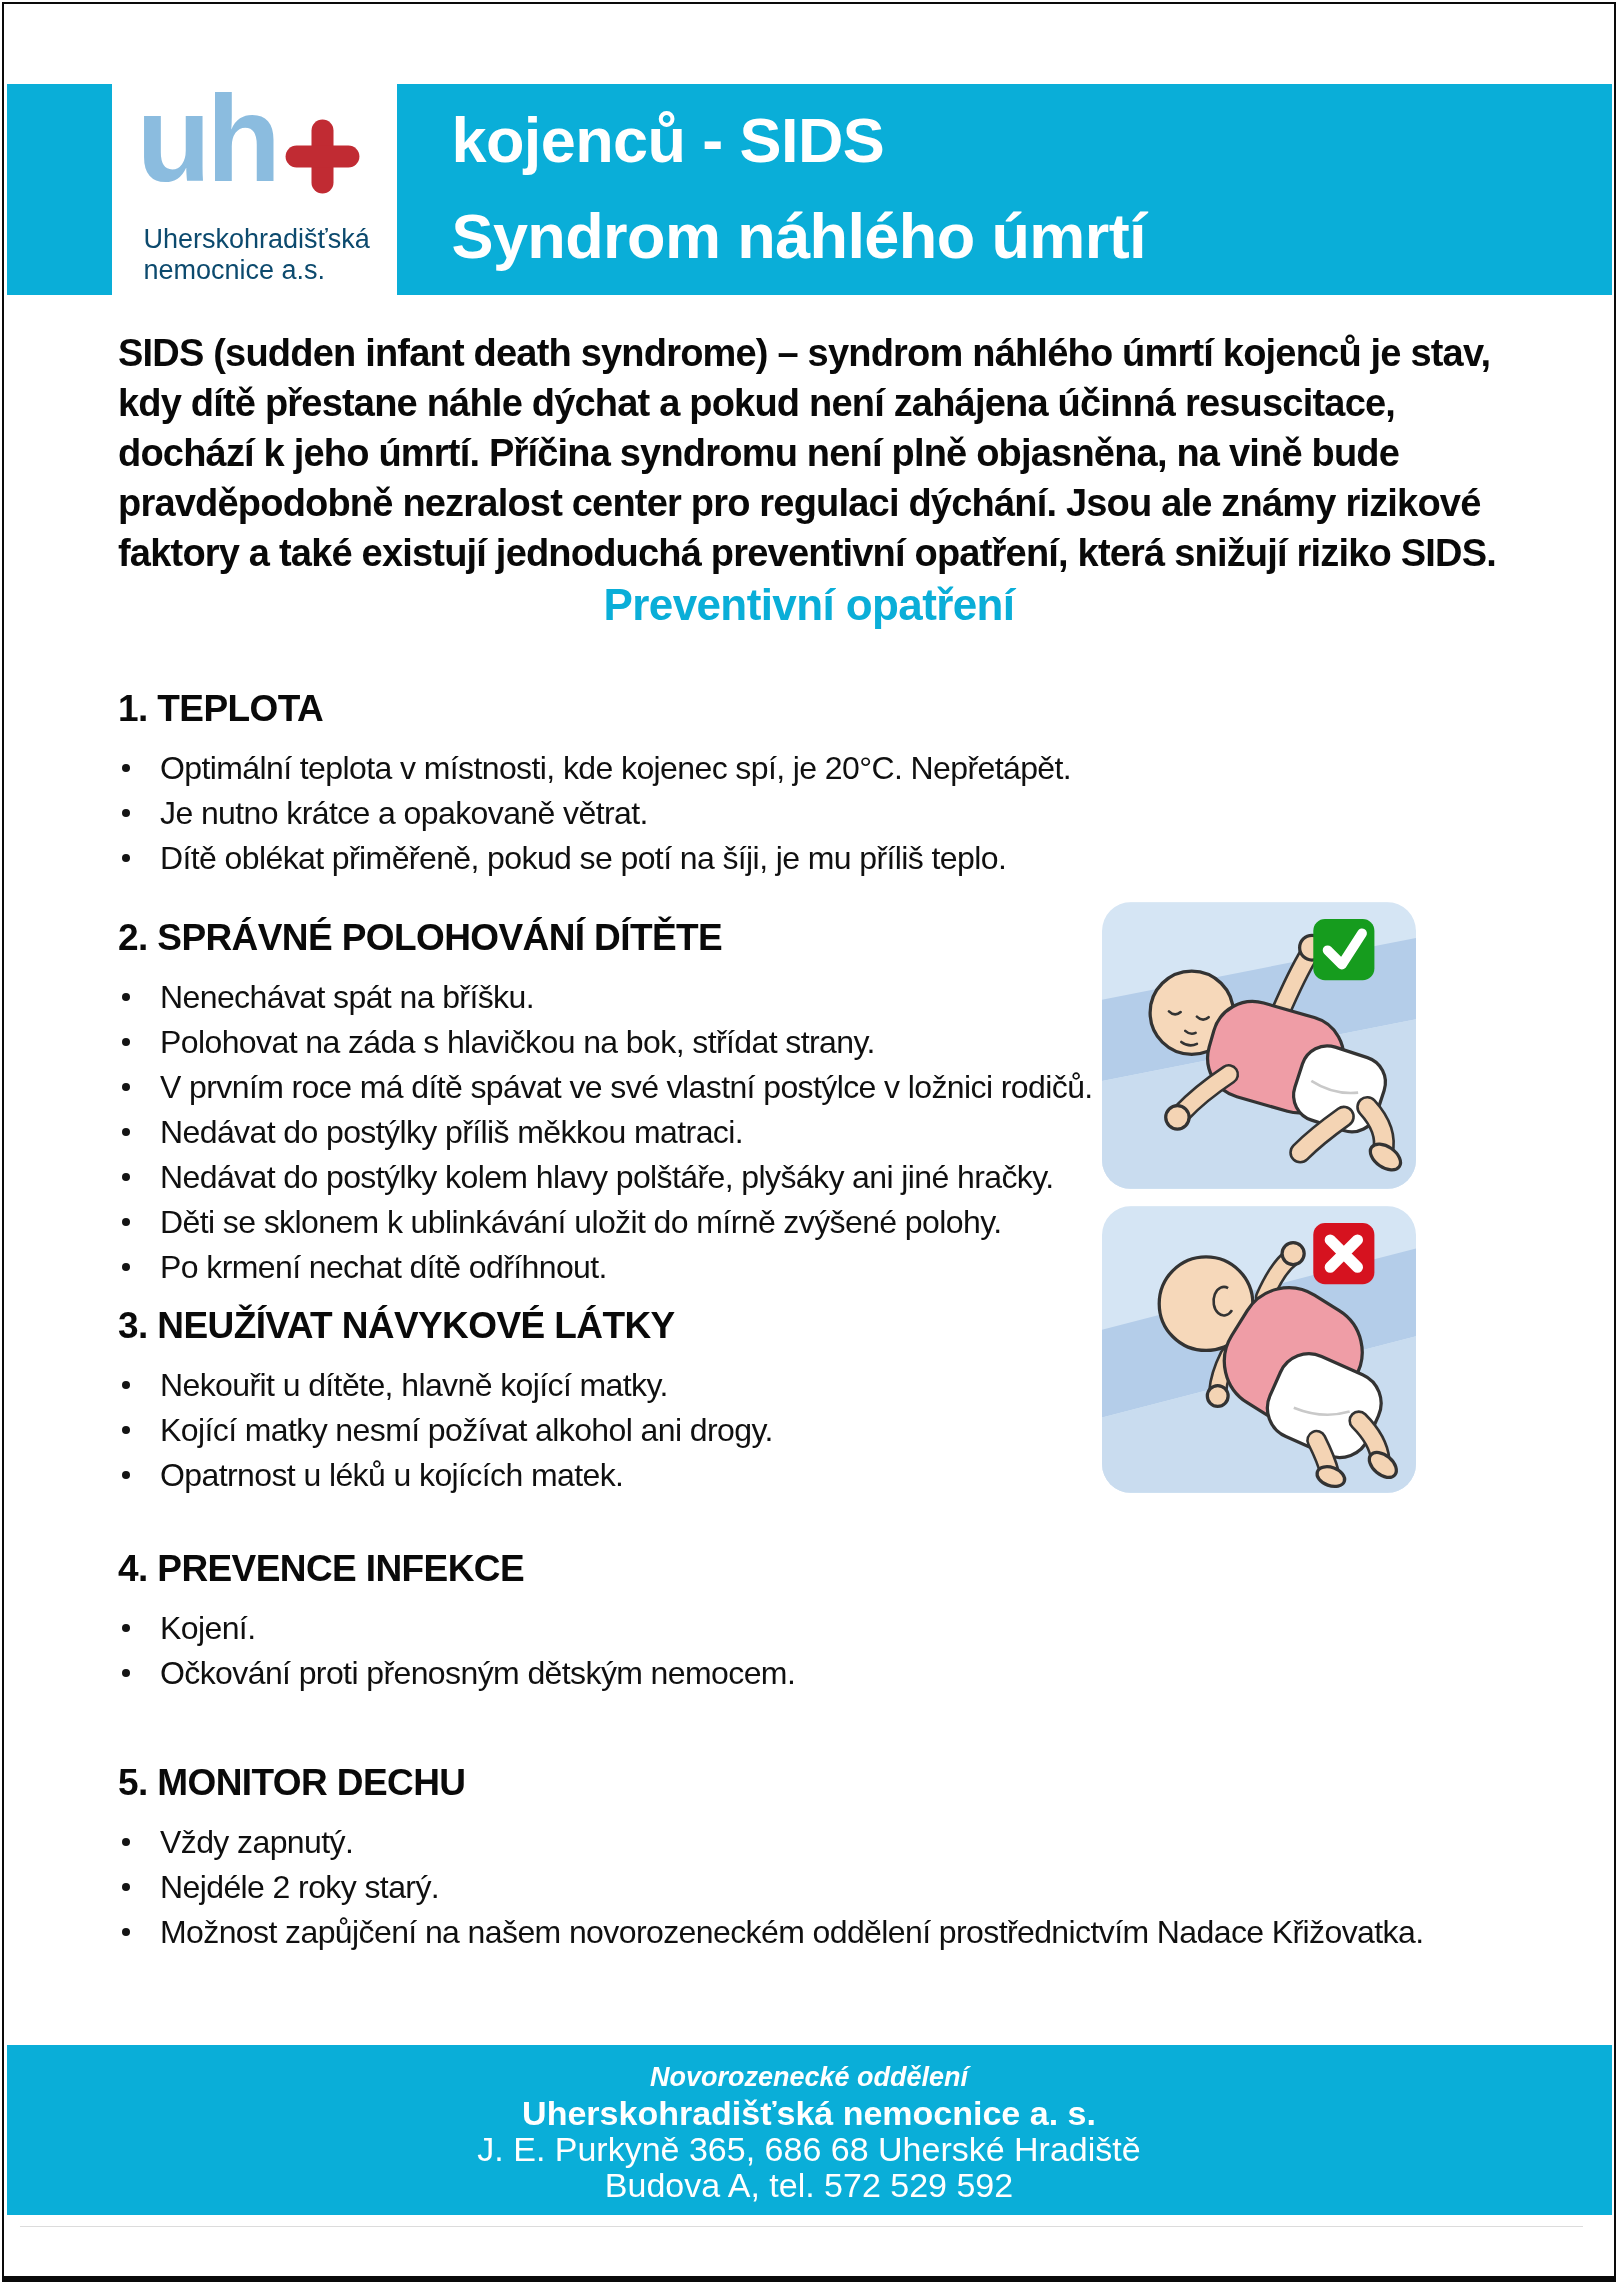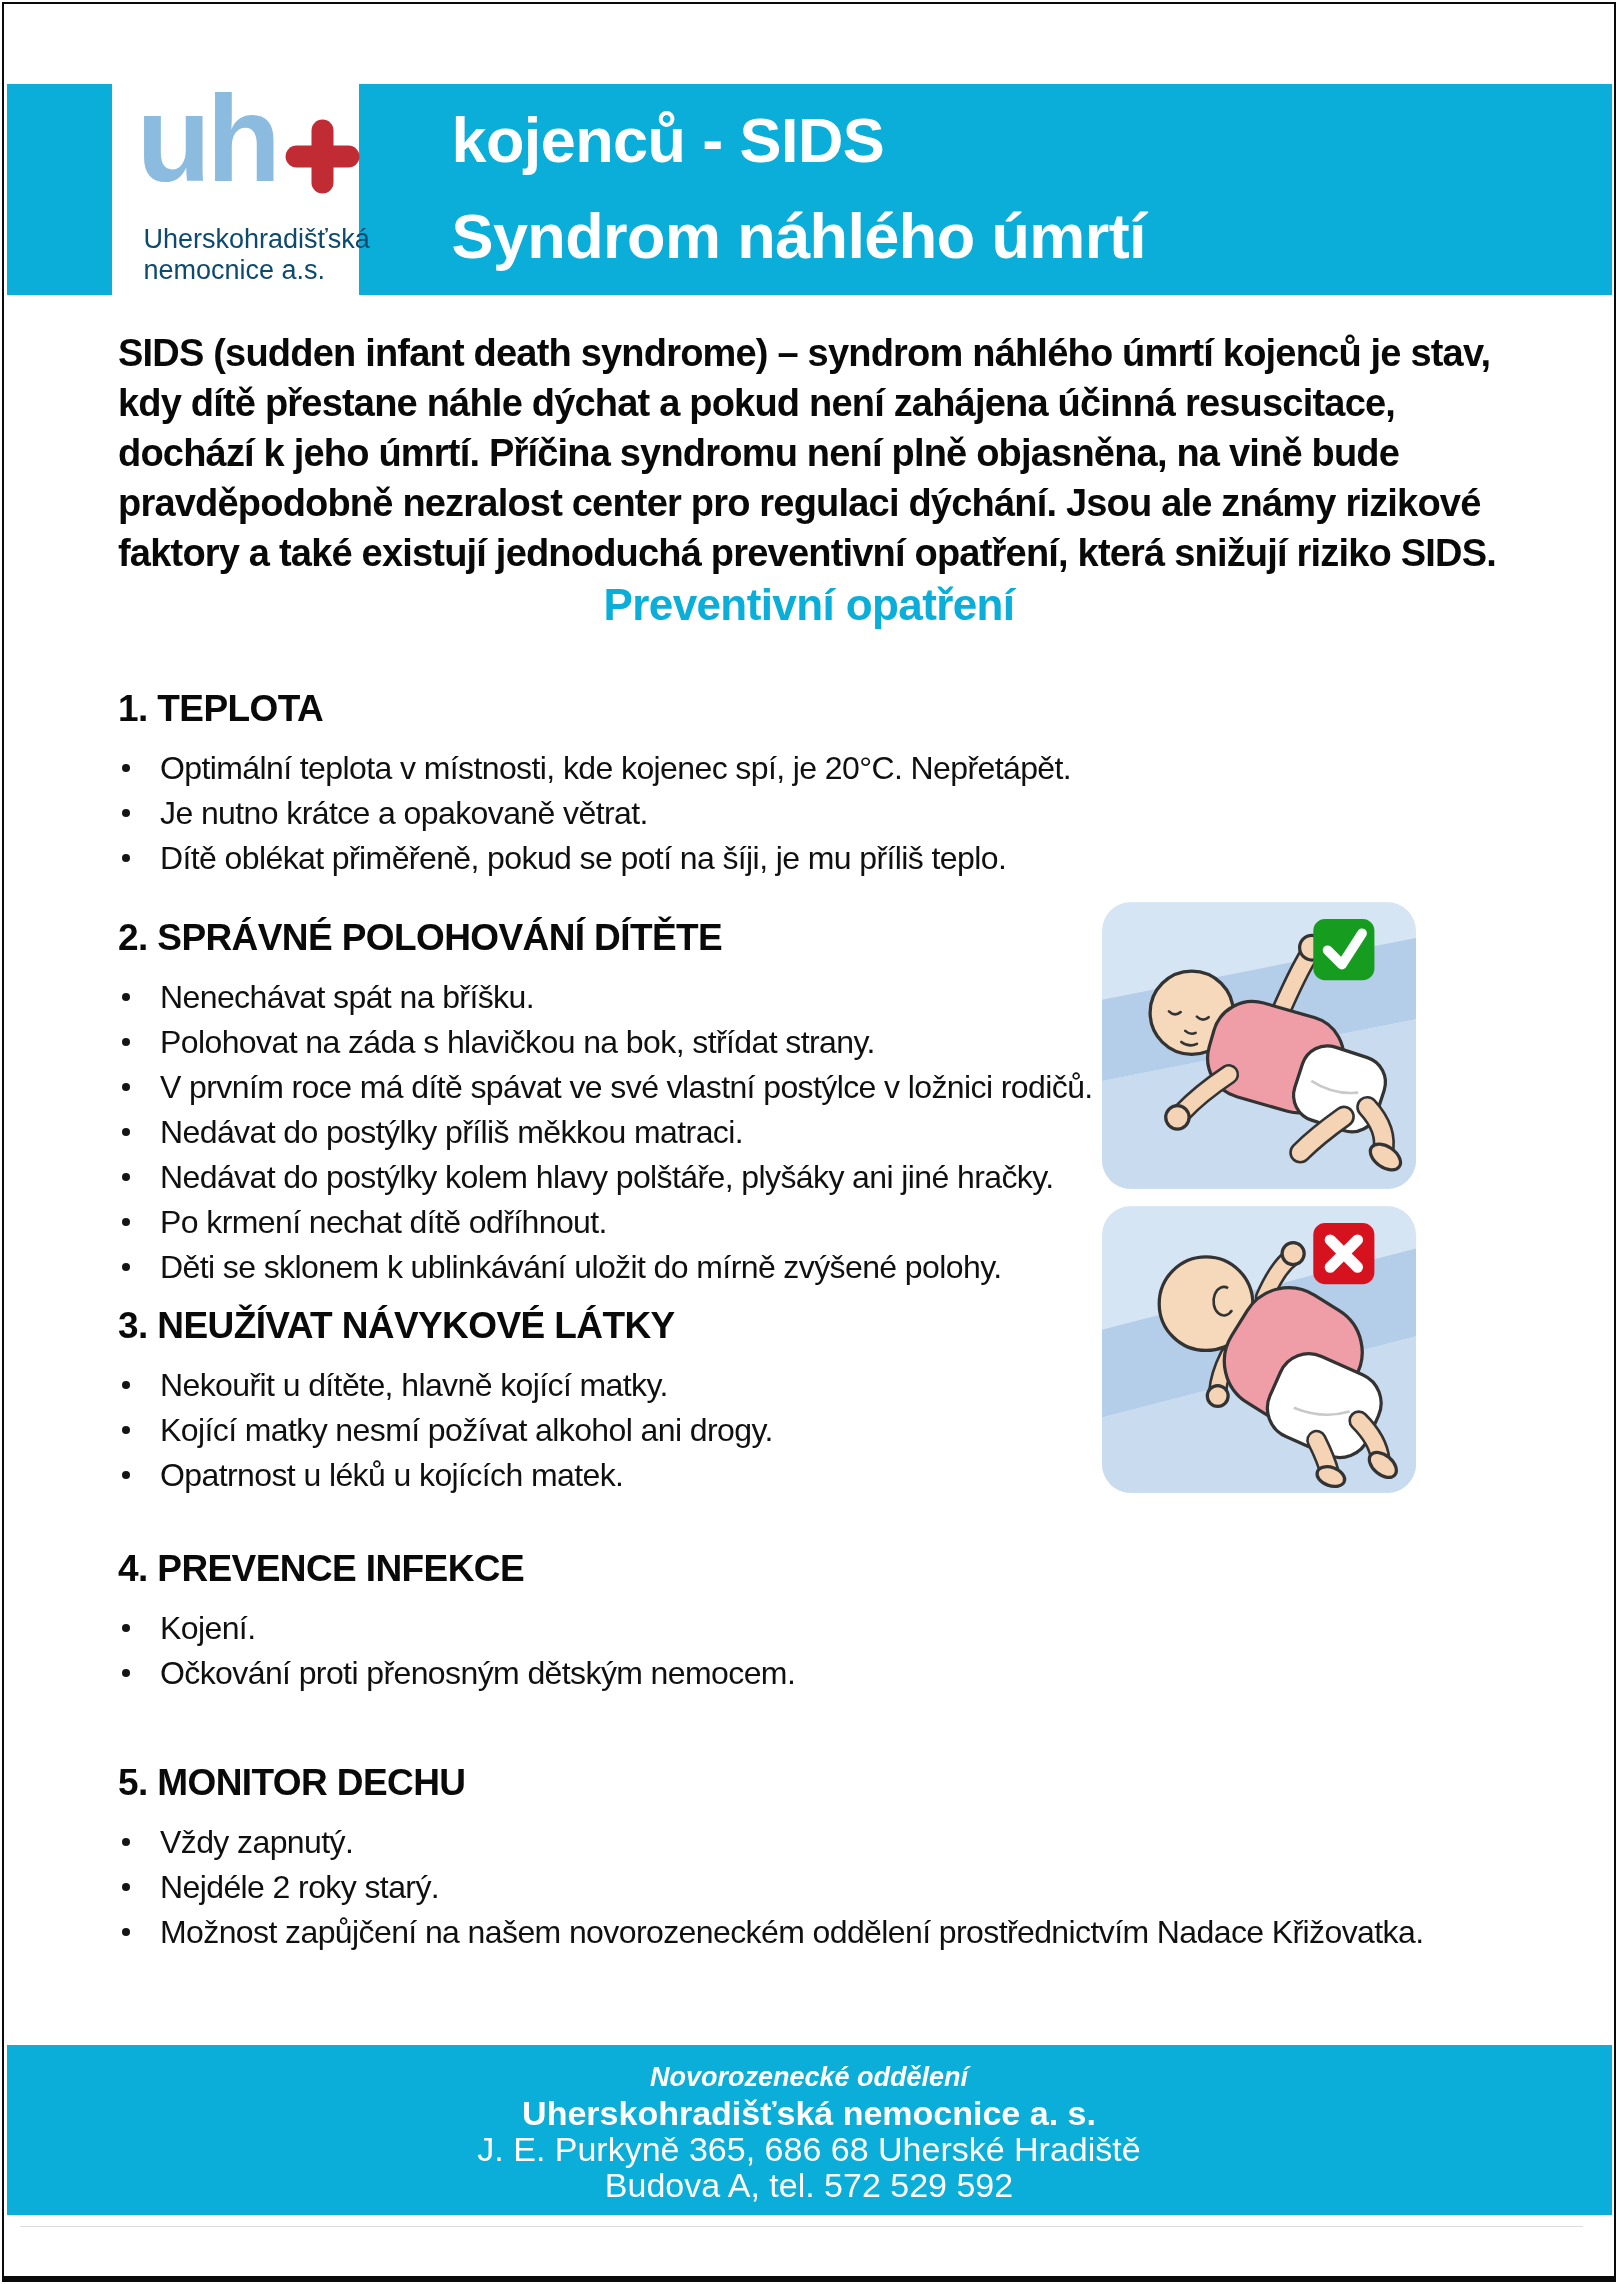--- a/index.html
+++ b/index.html
@@ -17,21 +17,21 @@
     border:2.6px solid #0a0a0a;
     border-bottom-width:6.5px;
     pointer-events:none;
   }
   
   .band{
     position:absolute;left:6.5px;right:6.5px;top:84px;height:211px;
     background:#0aaed8;
   }
   .logo-box{
-    position:absolute;left:105px;top:0;width:247px;height:211px;
+    position:absolute;left:105px;top:0;width:285px;height:211px;
     background:#ffffff;
   }
   .logo-row{
     position:absolute;left:25px;top:-6.5px;
     display:flex;align-items:flex-start;
   }
   .logo-uh{
     font-size:122px;font-weight:bold;line-height:1;
     color:#8bbcdf;letter-spacing:-4.5px;
   }
@@ -136,22 +136,22 @@
   </div>
 
   <div class="section s2">
     <h3>2. SPRÁVNÉ POLOHOVÁNÍ DÍTĚTE</h3>
     <ul>
       <li><span class="dot"></span><span>Nenechávat spát na bříšku.</span></li>
       <li><span class="dot"></span><span>Polohovat na záda s hlavičkou na bok, střídat strany.</span></li>
       <li><span class="dot"></span><span>V prvním roce má dítě spávat ve své vlastní postýlce v ložnici rodičů.</span></li>
       <li><span class="dot"></span><span>Nedávat do postýlky příliš měkkou matraci.</span></li>
       <li><span class="dot"></span><span>Nedávat do postýlky kolem hlavy polštáře, plyšáky ani jiné hračky.</span></li>
+      <li><span class="dot"></span><span>Děti se sklonem k ublinkávání uložit do mírně zvýšené polohy.</span></li>
       <li><span class="dot"></span><span>Po krmení nechat dítě odříhnout.</span></li>
-      <li><span class="dot"></span><span>Děti se sklonem k ublinkávání uložit do mírně zvýšené polohy.</span></li>
     </ul>
   </div>
 
   <div class="section s3">
     <h3>3. NEUŽÍVAT NÁVYKOVÉ LÁTKY</h3>
     <ul>
       <li><span class="dot"></span><span>Nekouřit u dítěte, hlavně kojící matky.</span></li>
       <li><span class="dot"></span><span>Kojící matky nesmí požívat alkohol ani drogy.</span></li>
       <li><span class="dot"></span><span>Opatrnost u léků u kojících matek.</span></li>
     </ul>

